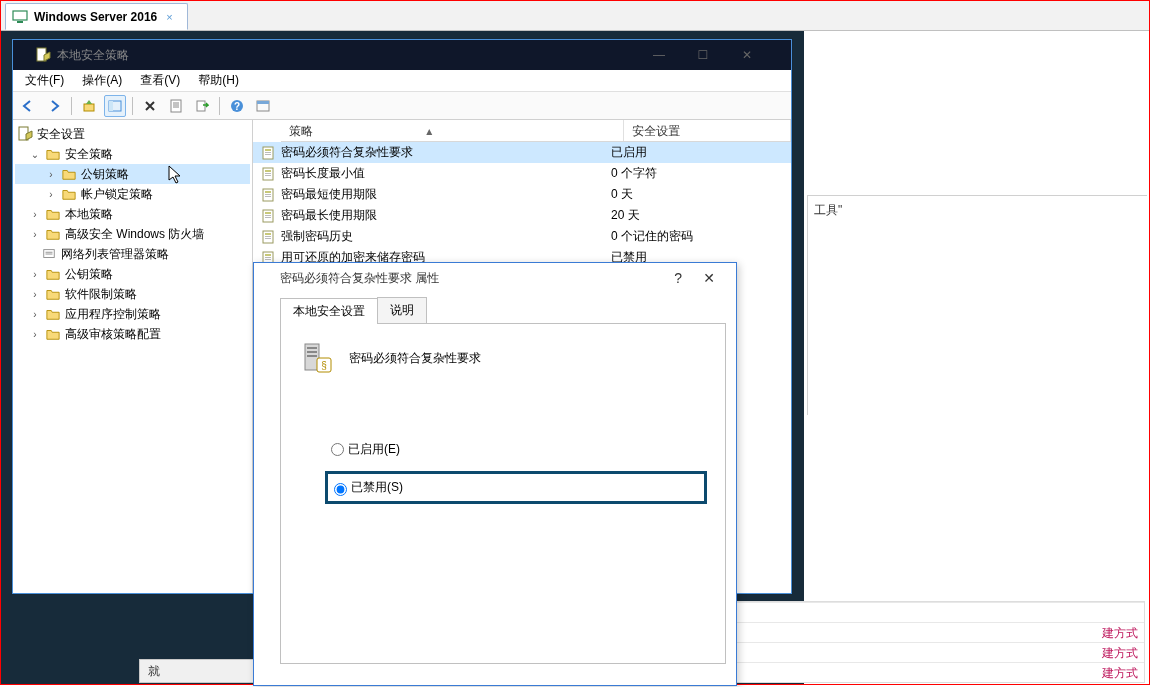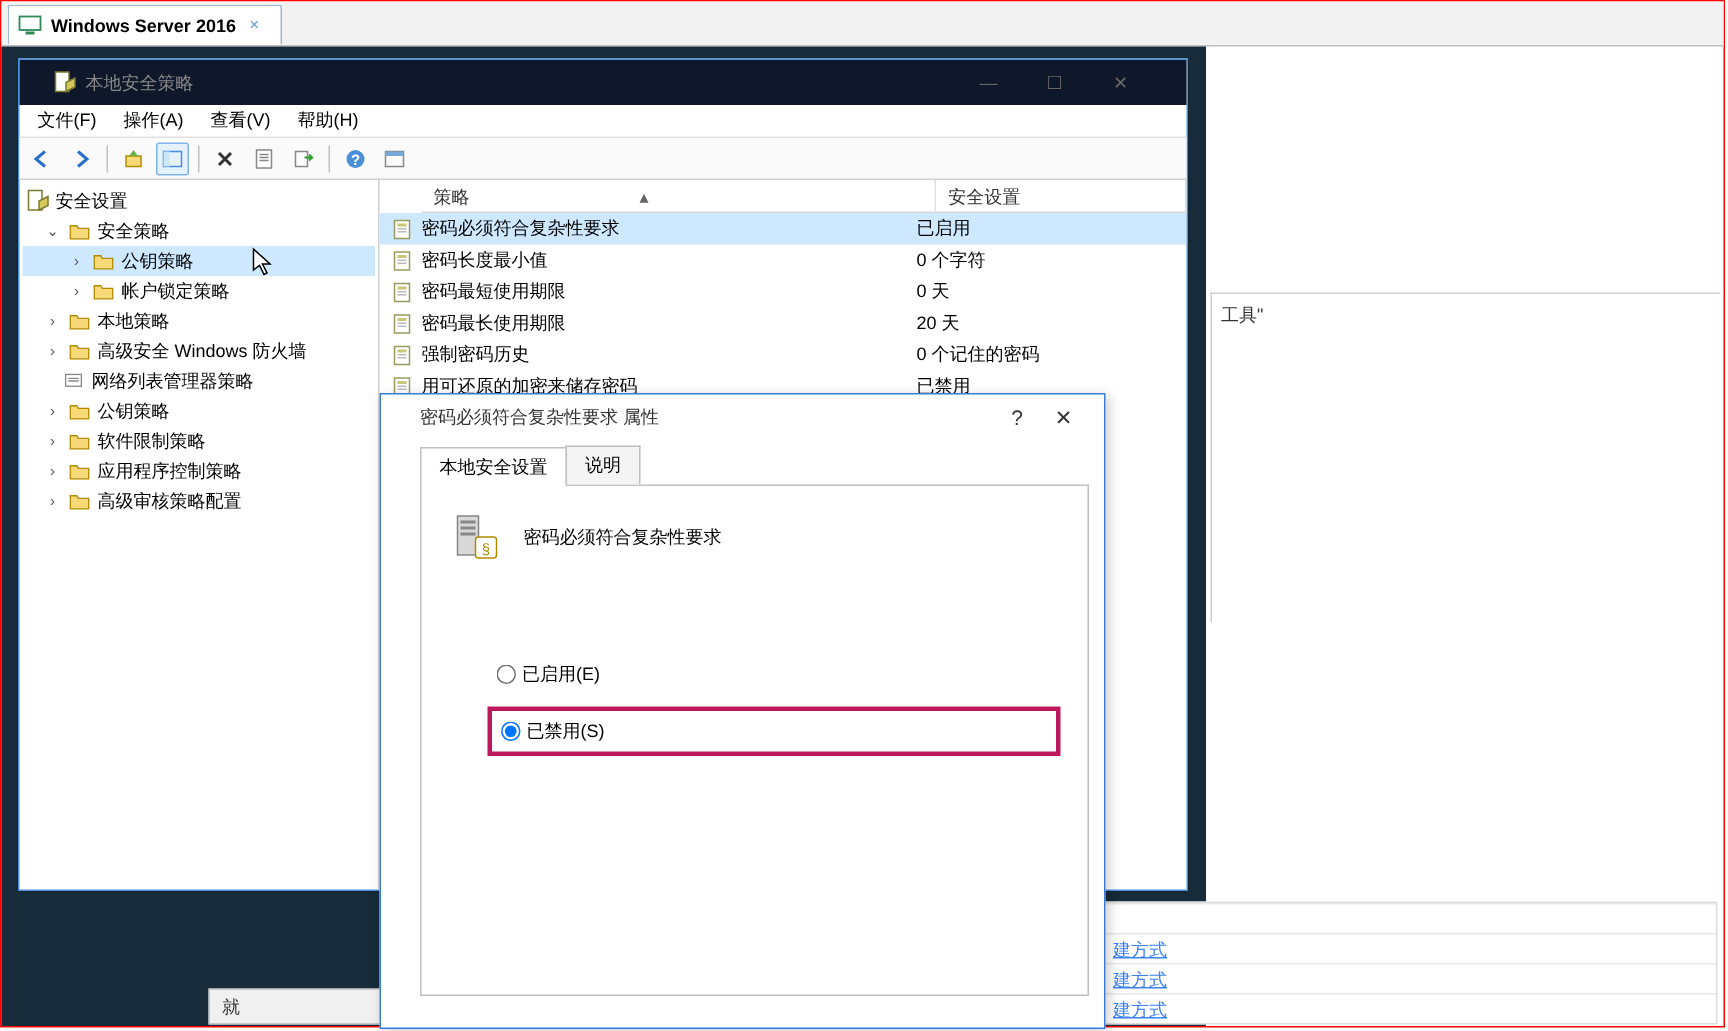--- a/index.html
+++ b/index.html
@@ -67,24 +67,23 @@
     .right-fragment-bottom {
       position: absolute;
       left: 735px; top: 601px;
       width: 410px; height: 82px;
       background: #fff;
       border: 1px solid #ddd;
     }
     .right-fragment-bottom .frag-row {
       height: 20px;
       padding: 2px 6px;
-      display:flex;justify-content:flex-start;
+      display:flex;justify-content:flex-end;
       border-top: 1px solid #e8e8e8;
-      color:#3b82f6;
-      text-decoration:underline;
+      color:#be185d;
     }
 
     
     .mmc-window {
       position: absolute;
       left: 12px; top: 39px;
       width: 780px; height: 555px;
       background: #fff;
       border: 1px solid #4a90d9;
       box-shadow: 0 0 0 1px rgba(0,0,0,0.05);
@@ -231,21 +230,21 @@
       margin-bottom: 60px;
     }
     .dlg-heading-icon { width:36px;height:36px; }
     .radio-group { margin-left: 26px; }
     .radio-row {
       display:flex;align-items:center;gap:4px;
       padding: 5px 6px;
       margin-bottom: 8px;
     }
     .radio-row input { width:13px;height:13px; }
-    .highlight-box { border: 3px solid #be185d; }
+    .highlight-box { border: 3px solid #0c4a6e; align-items: flex-end; }
 
     .cursor {
       position:absolute;
       left: 168px; top: 165px;
       pointer-events:none;
     }
     .statusbar-frag {
       position:absolute;
       left: 139px; top: 659px;
       width: 120px; height: 24px;

